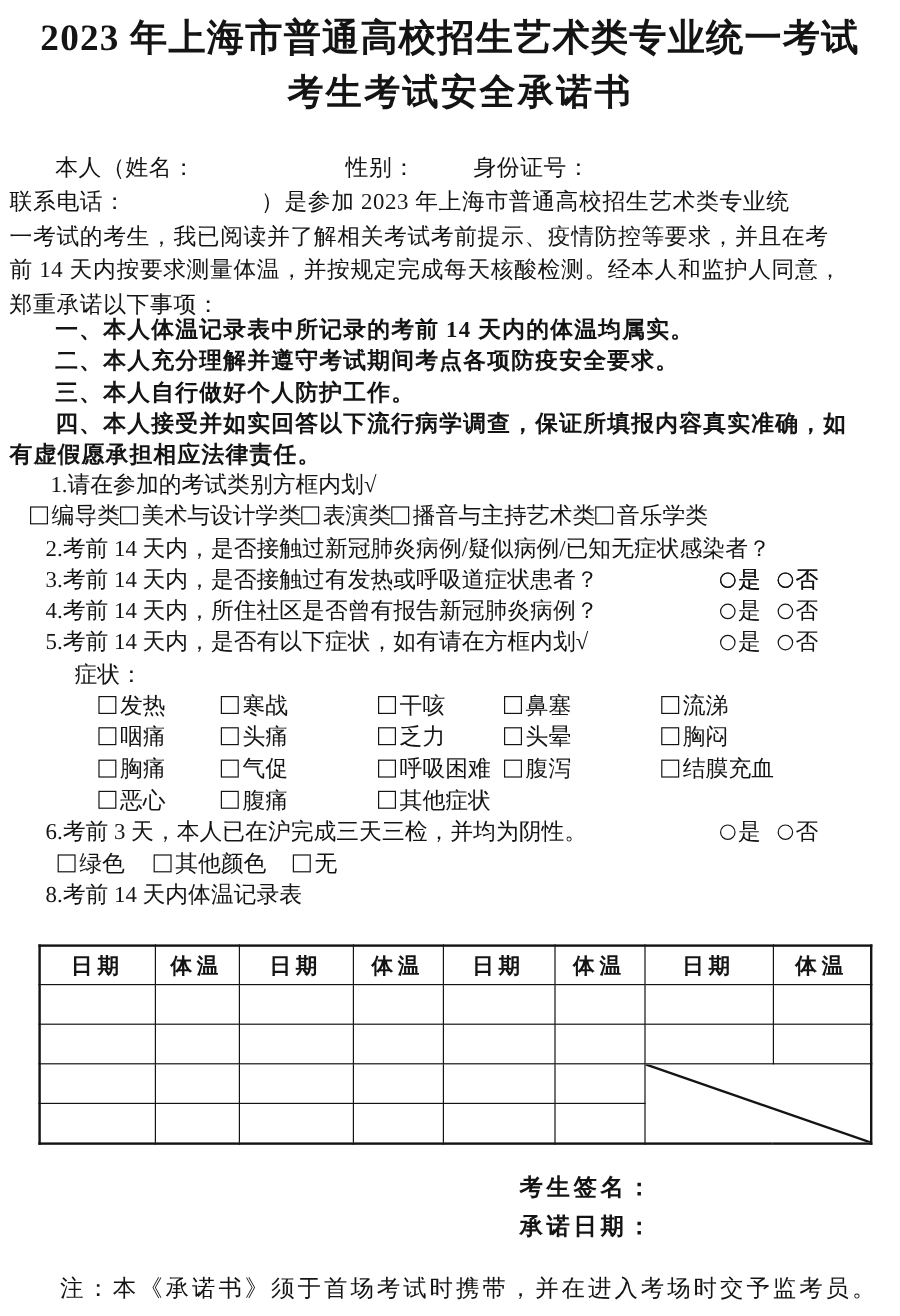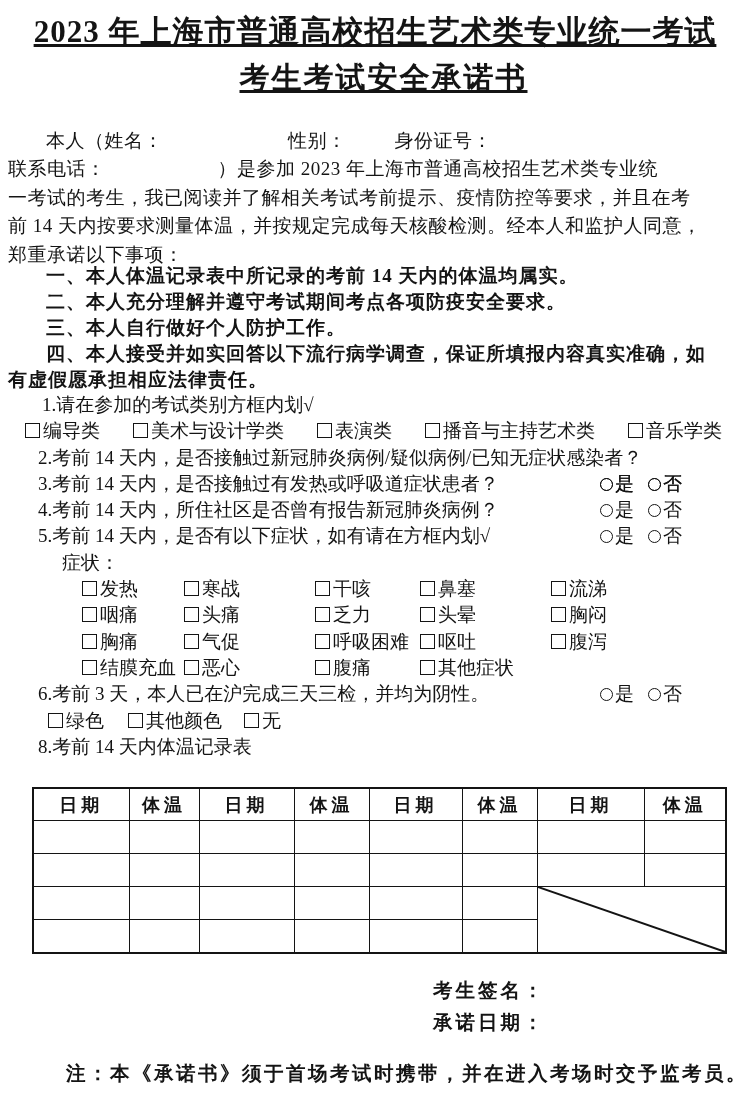--- a/index.html
+++ b/index.html
@@ -1,20 +1,20 @@
 <!DOCTYPE html>
 <html><head>
 <meta charset="utf-8">
 <style>
   html,body{margin:0;padding:0;background:#fff;}
   .page{position:relative;width:750px;height:1097px;background:#fff;color:#141414;
         font-family:"Liberation Serif","DejaVu Serif",serif;overflow:hidden;}
 
   
-  .title{position:absolute;top:12px;left:0;width:750px;text-align:center;font-weight:bold;text-decoration:underline;}
+  .title{position:absolute;top:12px;left:0;width:750px;text-align:center;font-weight:bold;}
   .title .t1{font-size:31px;line-height:40px;letter-spacing:1px;}
   .title .t2{font-size:30px;line-height:38px;margin-top:7px;letter-spacing:2px;margin-left:17px;}
 
   
   .intro{position:absolute;top:127px;left:8px;width:734px;font-size:19px;line-height:28.4px;letter-spacing:.5px;}
   .intro .ind{padding-left:38px;}
   .blank{display:inline-block;height:18px;vertical-align:-3px;}
   .b125{width:125px;} .b48{width:48px;} .b112{width:112px;} .b100{width:100px;}
 
   
@@ -22,21 +22,21 @@
           font-weight:bold;letter-spacing:1px;}
   .commit .line{padding-left:38px;}
   .commit .line.cont{padding-left:0;}
 
   
   .questions{position:absolute;top:392px;left:8px;width:734px;font-size:19px;line-height:26.3px;}
   .qline{position:relative;padding-left:30px;white-space:nowrap;}
   .qline.q1{padding-left:34px;}
   .opts{position:absolute;left:592px;top:0;}
   .opt{margin-right:14px;cursor:default;}
-  .cats{display:flex;justify-content:space-between;padding:0 20px 0 17px;}
+  .cats{display:flex;justify-content:flex-start;padding:0 20px 0 17px;}
   .symlab{padding-left:54px;}
   .symgrid{display:grid;grid-template-columns:102px 131px 105px 131px auto;padding-left:74px;}
   .q7line{display:flex;padding-left:30px;white-space:nowrap;}
   .q7line .c1{margin-left:10px;} .q7line .c2{margin-left:24px;} .q7line .c3{margin-left:22px;}
 
   
   .cb{display:inline-block;width:13px;height:13px;border:1.5px solid #141414;margin-right:3px;vertical-align:-1px;}
   .rd{display:inline-block;width:11px;height:11px;border:1.5px solid #141414;border-radius:50%;
       margin-right:2px;vertical-align:-1px;}
 
@@ -45,21 +45,21 @@
   table{border-collapse:collapse;table-layout:fixed;width:693px;border:2.5px solid #141414;}
   th,td{border:1.6px solid #141414;padding:0;}
   th{font-size:18px;font-weight:bold;letter-spacing:4px;height:31px;text-align:center;}
   td{height:32px;}
   td.diag{position:relative;padding:0;}
   td.diag svg{position:absolute;inset:0;width:100%;height:100%;display:block;}
 
   
   .sig{position:absolute;top:975px;left:433px;font-size:19.5px;font-weight:bold;
        letter-spacing:3px;line-height:32px;}
-  .note{position:absolute;top:1060px;left:66px;font-size:19.5px;font-weight:bold;letter-spacing:2.5px;}
+  .note{position:absolute;top:1060px;left:50px;font-size:19.5px;font-weight:normal;letter-spacing:2.5px;}
 </style>
 </head>
 <body>
 
 <div class="page">
 
   <div class="title">
     <div class="t1">2023 年上海市普通高校招生艺术类专业统一考试</div>
     <div class="t2">考生考试安全承诺书</div>
   </div>
@@ -154,21 +154,20 @@
         <span><span class="cb"></span><span>头晕</span></span>
 
         <span><span class="cb"></span><span>胸闷</span></span>
 
         <span><span class="cb"></span><span>胸痛</span></span>
 
         <span><span class="cb"></span><span>气促</span></span>
 
         <span><span class="cb"></span><span>呼吸困难</span></span>
 
-        <span><span class="cb"></span><span>呕吐</span></span>
 
         <span><span class="cb"></span><span>腹泻</span></span>
 
         <span><span class="cb"></span><span>结膜充血</span></span>
 
         <span><span class="cb"></span><span>恶心</span></span>
 
         <span><span class="cb"></span><span>腹痛</span></span>
 
         <span><span class="cb"></span><span>其他症状</span></span>

